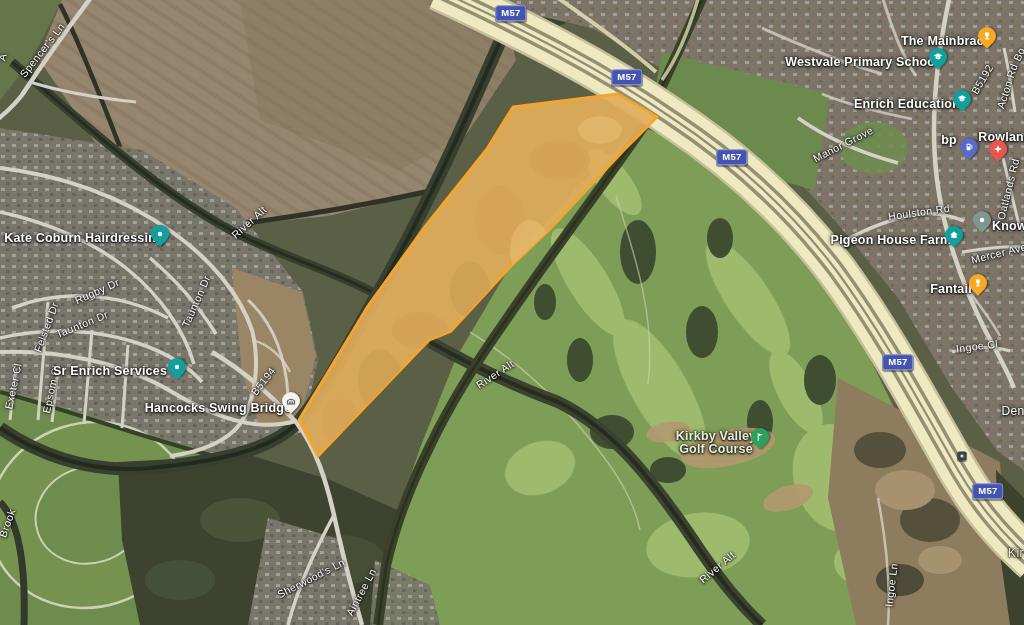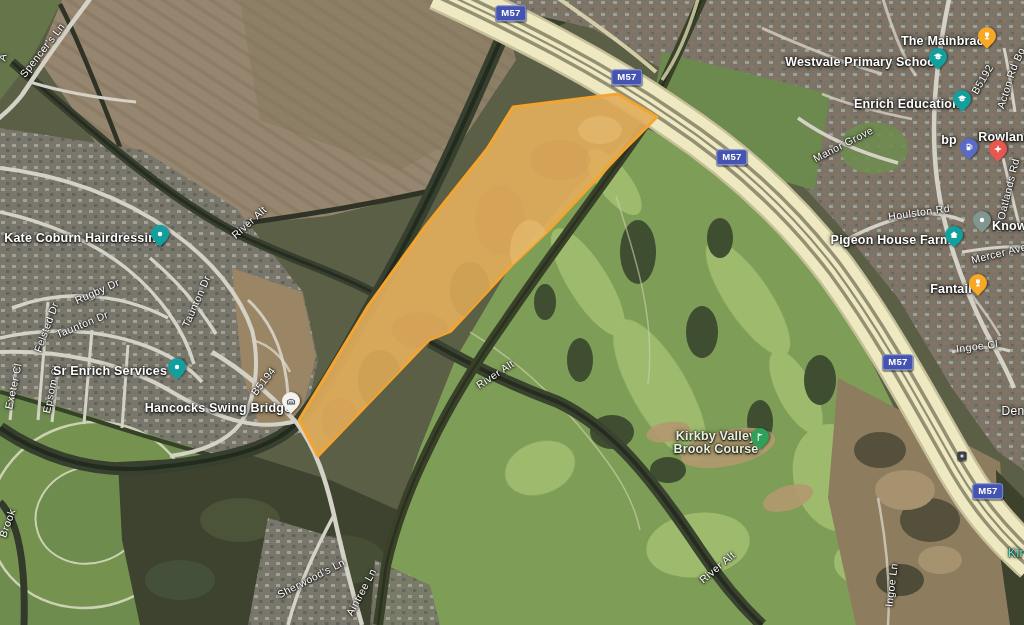--- a/index.html
+++ b/index.html
@@ -19,21 +19,21 @@
     transform:translate(-50%,-50%) rotate(var(--r,0deg));
   }
   
   .poi{
     position:absolute;white-space:nowrap;color:#fff;
     font-size:12.5px;font-weight:bold;letter-spacing:.2px;
     text-shadow:0 0 2px rgba(0,0,0,.95),0 0 5px rgba(0,0,0,.8),0 1px 2px rgba(0,0,0,.9);
     transform:translate(-50%,-50%);text-align:center;line-height:13px;
   }
   .poi.green{color:#e6f2de;}
-  .frag-y{color:#5eead4;text-align:right;}
+  .frag-y{color:#e5e5e5;text-align:right;}
   
   .shield{
     position:absolute;transform:translate(-50%,-50%);
     background:#4454b0;color:#fff;font-size:9.5px;font-weight:bold;
     padding:1px 5px 1.5px;border-radius:3px;border:1px solid #8b9ada;
     letter-spacing:.3px;box-shadow:0 1px 1px rgba(0,0,0,.4);
   }
   
   .pin{
     position:absolute;width:18px;height:18px;margin:-22px 0 0 -9px;
@@ -285,21 +285,21 @@
     <div class="poi" style="left:946px;top:41px">The Mainbrace</div>
     <div class="poi" style="left:862px;top:62px">Westvale Primary School</div>
     <div class="poi" style="left:907px;top:104px">Enrich Education</div>
     <div class="poi" style="left:1005px;top:137px">Rowland</div>
     <div class="poi" style="left:949px;top:140px">bp</div>
     <div class="poi" style="left:891px;top:240px">Pigeon House Farm</div>
     <div class="poi" style="left:1013px;top:226px">Knows</div>
     <div class="poi" style="left:951px;top:289px">Fantail</div>
     <div class="poi green" style="left:716px;top:443px">
       <span style="display:block">Kirkby Valley</span>
-      <span style="display:block">Brook Course</span>
+      <span style="display:block">Golf Course</span>
     </div>
 
     <div class="pin teal" style="left:160px;top:247px">
       <span class="g">
           <svg width="10" height="10" viewBox="0 0 10 10">
             <circle cx="5" cy="5" r="2.2" fill="#fff"></circle>
           </svg>
         </span>
     </div>
     <div class="pin teal" style="left:177px;top:380px">

